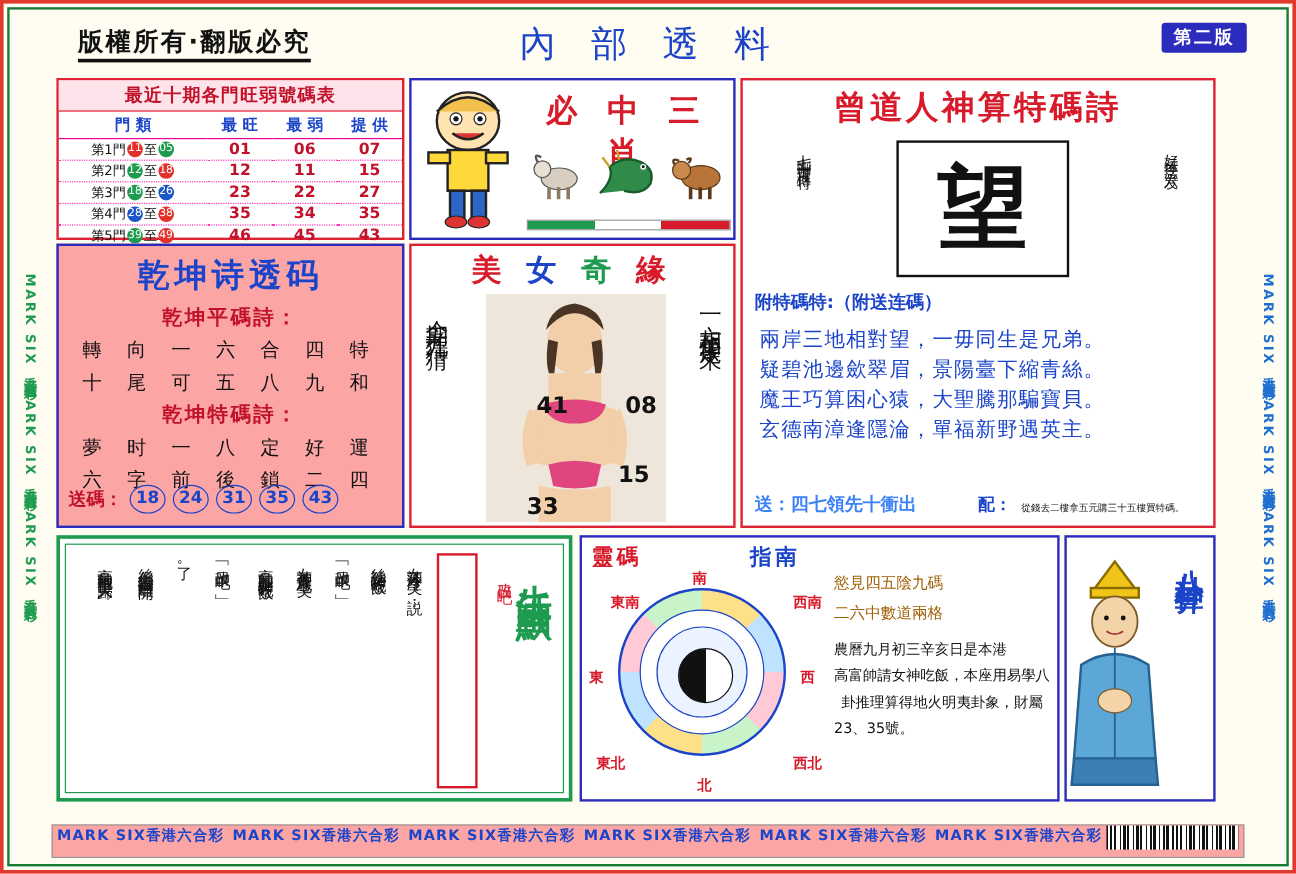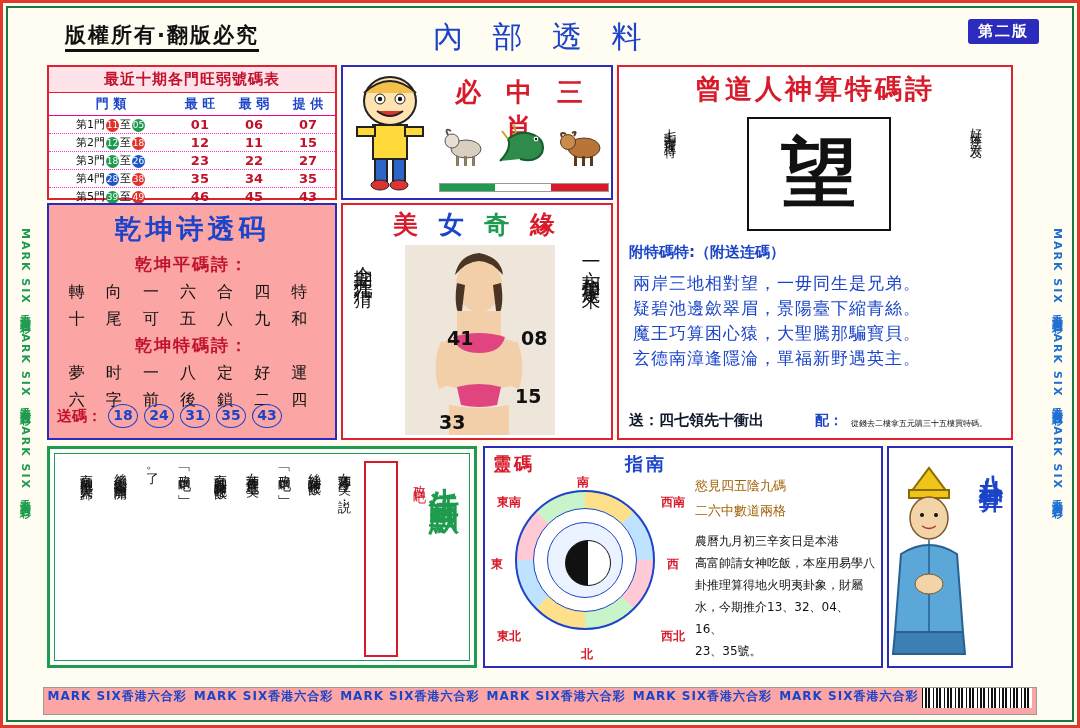--- a/index.html
+++ b/index.html
@@ -64,21 +64,21 @@
   #zdr .vcol{position:absolute;font-size:12px;color:#111;writing-mode:vertical-rl;
              text-orientation:upright;line-height:18px;letter-spacing:3px;}
   #zdr .vleft{left:42px;top:52px;height:125px;}
   #zdr .vright{right:26px;top:52px;height:125px;}
   #zdr .bigchar{position:absolute;left:128px;top:50px;width:140px;height:110px;border:2px solid #111;
         display:flex;align-items:center;justify-content:center;font-size:76px;font-weight:bold;color:#111;
         font-family:"DejaVu Serif","Liberation Serif",serif;background:#fff;}
   #zdr .fuma{position:absolute;left:10px;top:176px;font-size:15px;color:#1b44c8;font-weight:bold;}
   #zdr .poem{position:absolute;left:14px;top:204px;width:372px;font-size:17px;line-height:25px;
              color:#1b44c8;font-family:"DejaVu Serif","Liberation Serif",serif;letter-spacing:1px;}
-  #zdr .send{position:absolute;left:10px;bottom:8px;font-size:15px;color:#0f172a;font-weight:bold;}
+  #zdr .send{position:absolute;left:10px;bottom:8px;font-size:15px;color:#3b82f6;font-weight:bold;}
   #zdr .pei{position:absolute;left:196px;bottom:8px;font-size:14px;color:#1b44c8;font-weight:bold;}
   #zdr .peismall{position:absolute;left:232px;bottom:9px;font-size:8px;color:#111;letter-spacing:0px;}
 
   
   #qk{left:44px;top:200px;width:290px;height:237px;border:2px solid #2b2bbd;background:#fca5a5;}
   #qk .t{font-size:27px;color:#1b44c8;font-weight:bold;text-align:center;padding:6px 0 2px;letter-spacing:4px;}
   #qk .st{font-size:17px;color:#c1122b;font-weight:bold;text-align:center;margin-top:4px;letter-spacing:2px;}
   #qk .line{font-size:16px;color:#111;text-align:center;letter-spacing:8px;margin-top:6px;
             font-family:"DejaVu Serif","Liberation Serif",serif;}
   #qk .codes{position:absolute;left:8px;bottom:10px;display:flex;align-items:center;gap:6px;}
@@ -340,39 +340,38 @@
     <div class="vtext" style="right:312px;">了。</div>
     <div class="vtext" style="right:344px;">絲傷心定獨自離開</div>
     <div class="vtext" style="right:378px;">高富帥抱得美人歸。</div>
   </div>
 
   <div class="box" id="cmp">
     <div class="lbl-lm">靈碼</div>
     <div class="lbl-zn">指南</div>
     <div class="dirlbl" style="left:92px;top:26px;">南</div>
     <div class="dirlbl" style="left:176px;top:46px;">西南</div>
-    <div class="dirlbl" style="left:12px;top:46px;">東南</div>
+    <div class="dirlbl" style="left:24px;top:46px;">東南</div>
     <div class="dirlbl" style="left:6px;top:108px;">東</div>
     <div class="dirlbl" style="left:182px;top:108px;">西</div>
     <div class="dirlbl" style="left:12px;top:180px;">東北</div>
     <div class="dirlbl" style="left:176px;top:180px;">西北</div>
     <div class="dirlbl" style="left:96px;top:198px;">北</div>
     <div class="wheel">
       <div class="ring2"></div>
       <div class="ring3"></div>
       <div class="taiji"></div>
     </div>
     <div class="rtext">
       <div class="blue">慾見四五陰九碼</div>
       <div class="blue">二六中數道兩格</div>
       <div style="height:6px"></div>
       <div style="font-size:12px;line-height:22px;">農曆九月初三辛亥日是本港</div>
       <div style="font-size:12px;line-height:22px;">高富帥請女神吃飯，本座用易學八</div>
-      <div style="font-size:12px;line-height:22px;">卦推理算得地火明夷卦象，財屬</div>
-      <div style="font-size:12px;line-height:22px;">水，今期推介13、32、04、16、</div>
+      <div style="font-size:12px;line-height:22px;text-align:center;">卦推理算得地火明夷卦象，財屬</div>
       <div style="font-size:12px;line-height:22px;">23、35號。</div>
     </div>
   </div>
 
   <div class="box" id="bg">
     <div style="position:absolute;left:2px;top:14px;">
       <svg width="76" height="196" viewBox="0 0 76 196">
         <path d="M20 30 L38 6 L56 30 Z" fill="#f0c419" stroke="#8a6b00" stroke-width="2"></path>
         <rect x="18" y="28" width="40" height="8" fill="#f0c419" stroke="#8a6b00" stroke-width="2"></rect>
         <ellipse cx="38" cy="56" rx="19" ry="21" fill="#f3d3a8" stroke="#7a5a2a" stroke-width="1.5"></ellipse>

